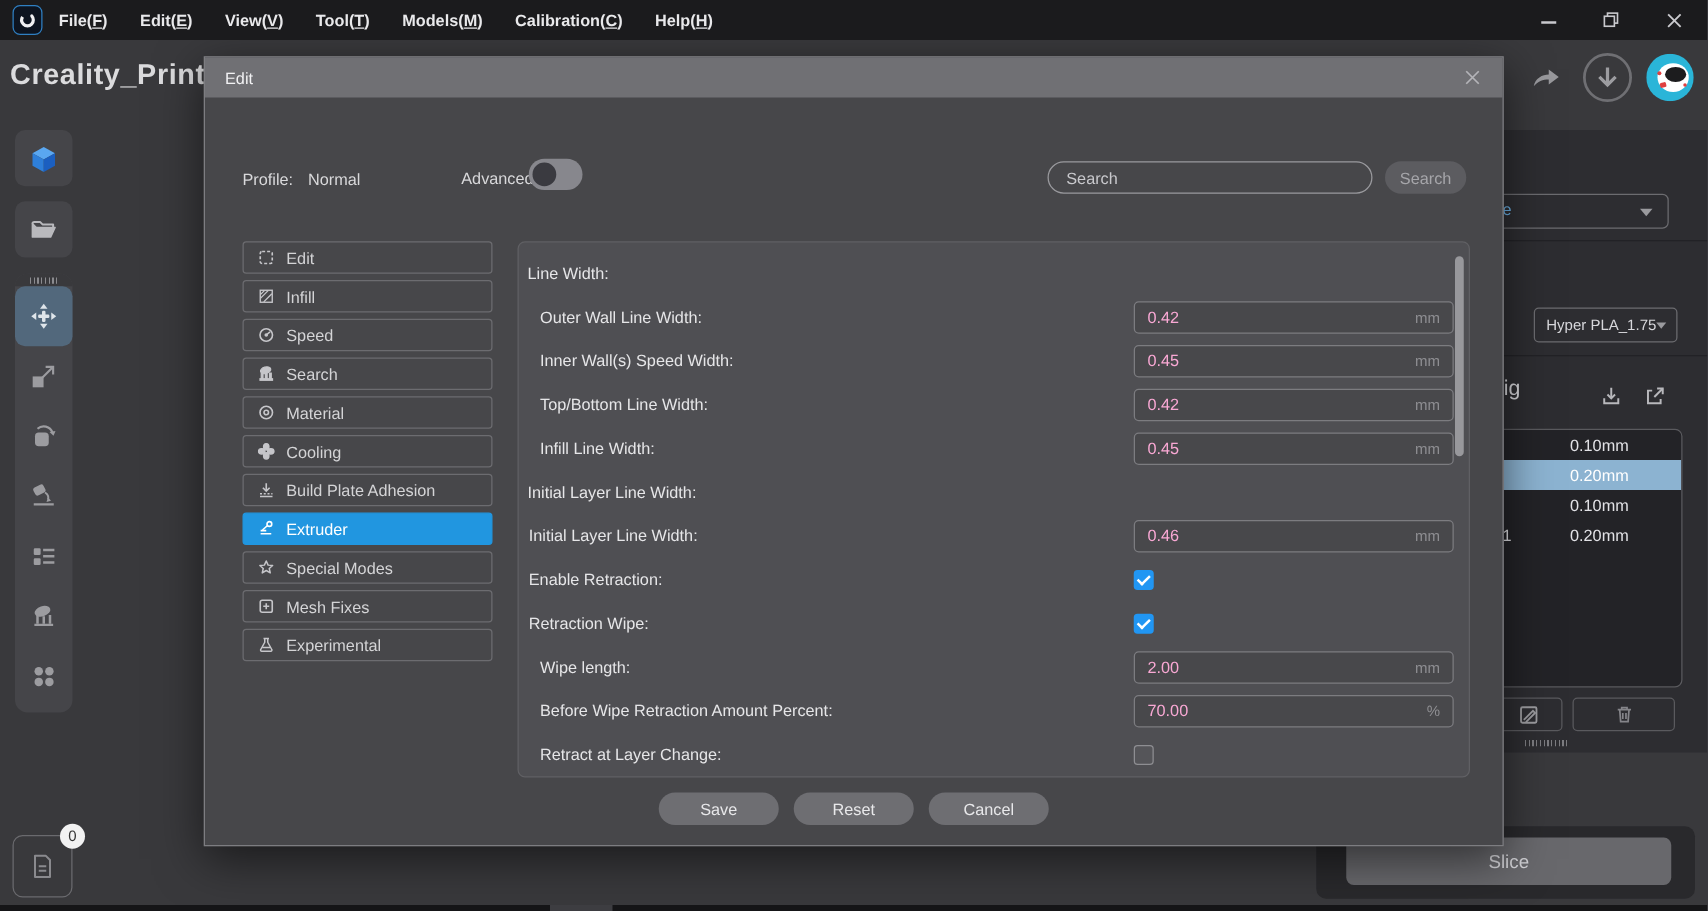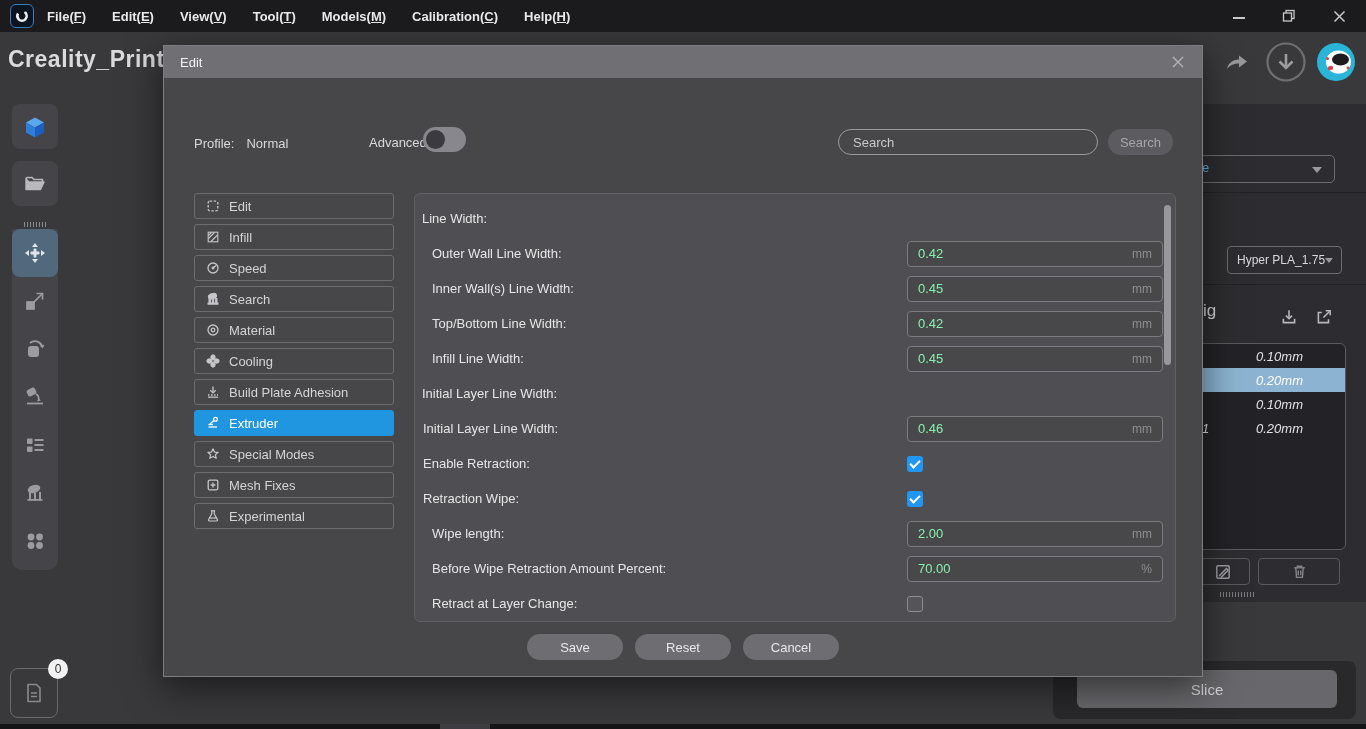--- a/index.html
+++ b/index.html
@@ -35,21 +35,21 @@
   
   .right-panel { position:absolute; left:1123px; top:104px; width:243px; height:498px; background:#2d2d31; border-radius:8px 0 0 8px; z-index:3; }
   .rp-dd1 { position:absolute; left:22px; top:51px; width:190px; height:28px; border:1px solid #6c6c70; border-radius:5px; }
   .rp-frag-e { position:absolute; left:79px; top:56px; color:#6db3e8; font-size:13px; }
   .chev { position:absolute; width:0; height:0; border-left:5px solid transparent; border-right:5px solid transparent; border-top:6px solid #9a9a9e; }
   .rp-div { position:absolute; left:0; width:243px; height:1px; background:#222226; }
   .rp-dd2 { position:absolute; left:104px; top:142px; width:115px; height:28px; border:1px solid #6c6c70; border-radius:4px; color:#d8d8dc; font-size:12px; line-height:26px; padding-left:9px; }
   .rp-config { position:absolute; left:80px; top:197px; color:#d8d8dc; font-size:17px; }
   .rp-ic { position:absolute; top:202px; width:22px; height:22px; display:flex; align-items:center; justify-content:center; }
   .rp-list { position:absolute; left:60px; top:239px; width:163px; height:207px; background:#232327; border:1px solid #5a5a5e; border-radius:6px; overflow:hidden; }
-  .rp-row { height:24px; display:flex; align-items:center; color:#e2e2e6; font-size:13px; position:relative;font-style:italic; }
+  .rp-row { height:24px; display:flex; align-items:center; color:#e2e2e6; font-size:13px; position:relative; }
   .rp-row.selected { background:#8cb3d1; color:#ffffff; }
   .rp-row .pfx { position:absolute; left:18px; }
   .rp-row .val { position:absolute; left:72px; }
   .rp-btn { position:absolute; top:454px; height:27px; border:1px solid #5a5a5e; border-radius:4px; display:flex; align-items:center; justify-content:center; }
   .rp-grip { position:absolute; left:97px; top:488px; width:35px; height:5px; background:repeating-linear-gradient(90deg,#7c7c80 0 1px,transparent 1px 3px); }
 
   
   .slice-wrap { position:absolute; left:1053px; top:661px; width:303px; height:58px; background:#29292c; border-radius:8px; z-index:2; }
   .slice-btn { position:absolute; left:24px; top:9px; width:260px; height:38px; background:#68686c; border-radius:6px; color:#d3d3d7; font-size:15px; display:flex; align-items:center; justify-content:center; }
 
@@ -74,21 +74,21 @@
   .cat.selected { background:#2196e0; border-color:#2196e0; color:#ffffff; }
   .cat svg { stroke:#c6c6ca; }
   .cat.selected svg { stroke:#ffffff; }
 
   .settings { position:absolute; left:250px; top:147px; width:762px; height:429px; background:#4f4f53; border:1px solid #606064; border-radius:6px; padding-top:7px; }
   .srow { position:relative; height:35px; display:flex; align-items:center; }
   .srow .slabel { color:#e6e6e8; font-size:13px; padding-left:8px; }
   .srow.section .slabel { padding-left:7px; }
   .srow.indent .slabel { padding-left:17px; }
   .sfield { position:absolute; left:492px; width:256px; height:26px; border:1px solid #7c7c80; border-radius:4px; background:#48484b; display:flex; align-items:center; }
-  .sfield input { flex:1; min-width:0; background:transparent; border:none; outline:none; color:#86efac; font-size:13px; padding-left:10px; }
+  .sfield input { flex:1; min-width:0; background:transparent; border:none; outline:none; color:#f9a8d4; font-size:13px; padding-left:10px; }
   .sfield .unit { color:#8e8e92; font-size:12px; padding-right:10px; }
   .cb { position:absolute; left:492px; width:16px; height:16px; border-radius:3px; }
   .cb.checked { background:#2196f3; }
   .cb.checked::after { content:""; position:absolute; left:5px; top:2px; width:4px; height:8px; border:solid #fff; border-width:0 2px 2px 0; transform:rotate(45deg); }
   .cb.unchecked { border:1px solid #8e8e92; background:rgba(255,255,255,.04); }
   .sscroll { position:absolute; right:4px; top:11px; width:7px; height:160px; background:#98989c; border-radius:4px; }
 
   .dlg-footer { position:absolute; left:0; top:588px; width:100%; display:flex; justify-content:center; gap:12px; }
   .dlg-footer button { width:96px; height:26px; border:none; border-radius:13px; background:#6e6e72; color:#e8e8ea; font-size:13px; }
 
@@ -447,21 +447,21 @@
         <span class="slabel">Line Width:</span>
       </div>
       <div class="srow indent">
         <span class="slabel">Outer Wall Line Width:</span>
         <div class="sfield">
           <input value="0.42" style="">
           <span class="unit">mm</span>
         </div>
       </div>
       <div class="srow indent">
-        <span class="slabel">Inner Wall(s) Line Width:</span>
+        <span class="slabel">Inner Wall(s) Speed Width:</span>
         <div class="sfield">
           <input value="0.45" style="">
           <span class="unit">mm</span>
         </div>
       </div>
       <div class="srow indent">
         <span class="slabel">Top/Bottom Line Width:</span>
         <div class="sfield">
           <input value="0.42" style="">
           <span class="unit">mm</span>

